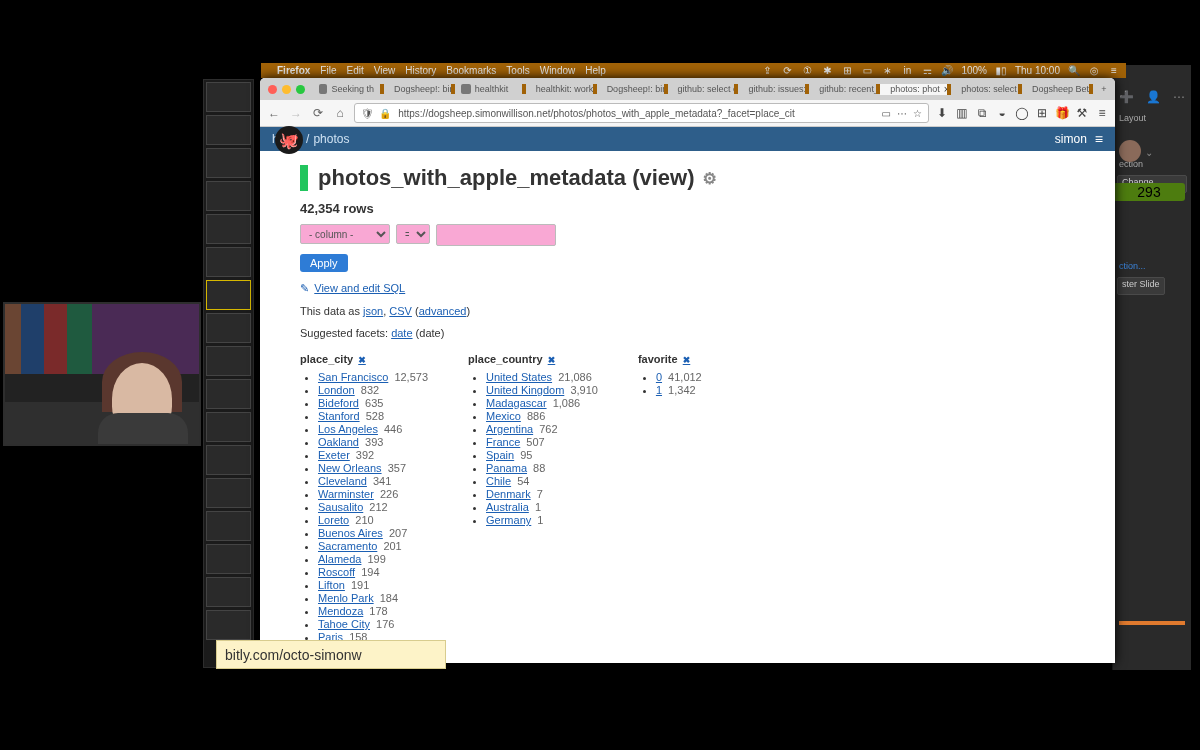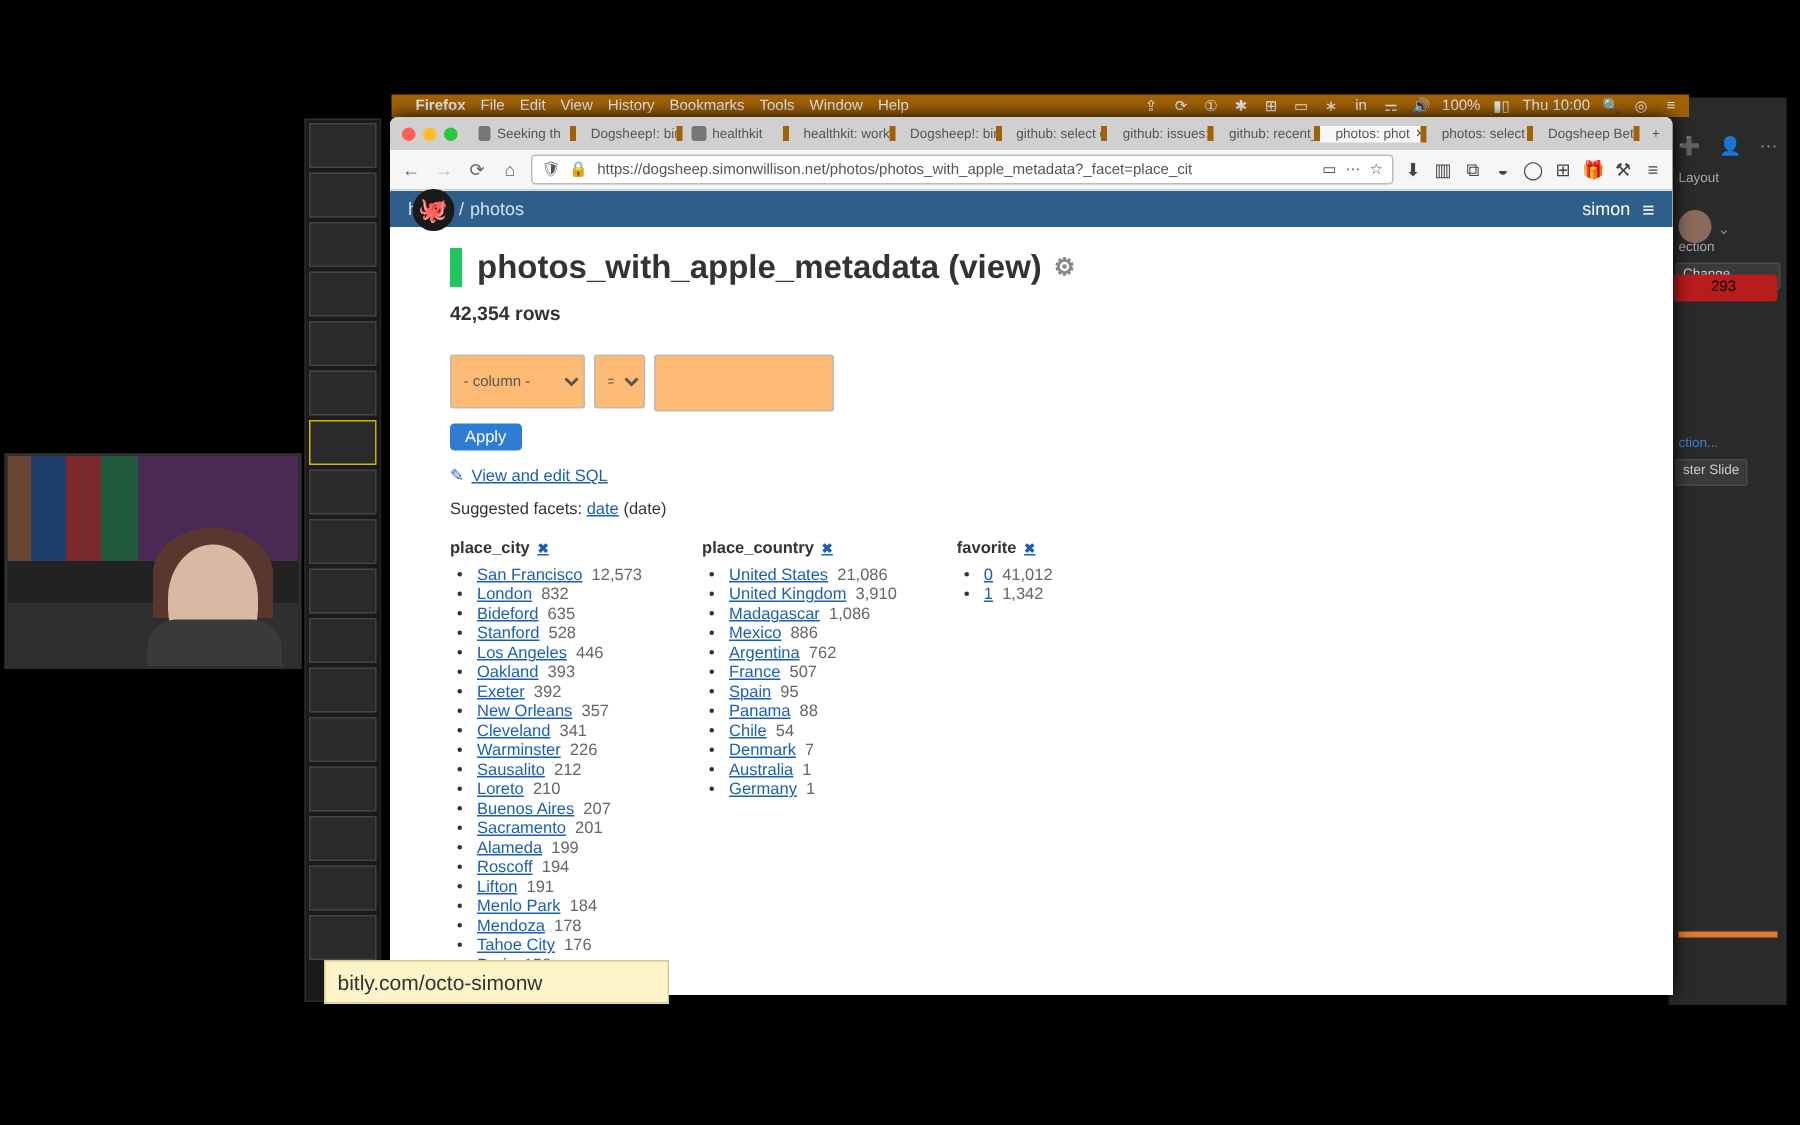--- a/index.html
+++ b/index.html
@@ -80,22 +80,22 @@
     color:#888; font-size:12px;
   }
   .inspector-frag .lbl { padding:4px 6px; font-size:9px; color:#aaa; }
   .inspector-frag .pill {
     margin:2px 4px; height:14px; border-radius:2px;
     background:#3a3a3a; border:1px solid #4a4a4a;
     font-size:9px; color:#ccc; padding:1px 4px; display:inline-block;
   }
   .inspector-frag .num-box {
     position:absolute; top:118px; right:6px;
-    background:#b91c1c; color:#000; border-radius:3px;
-    width:72px; height:18px; font-size:10px; text-align:center; line-height:18px;
+    background:#4d7c0f; color:#000; border-radius:3px;
+    width:72px; height:18px; font-size:14px; text-align:center; line-height:18px;
   }
   .inspector-frag .avatar {
     position:absolute; top:75px; left:6px;
     width:22px; height:22px; border-radius:50%;
     background:#8a6a5a;
   }
   .inspector-frag .chev { font-size:10px; color:#888; }
   .inspector-frag .blue { color:#3a82d8; font-size:9px; padding:4px 6px; display:block; }
   .inspector-frag .orange-bar {
     position:absolute; bottom:45px; left:6px; right:6px; height:4px;
@@ -192,22 +192,22 @@
   h1.ds-title {
     font-size:22px; font-weight:600; margin:2px 0 10px;
     border-left:8px solid #22c55e; padding-left:10px;
     display:flex; align-items:center; gap:8px;
   }
   h1.ds-title .gear { color:#888; font-size:16px; }
 
   .rows { font-size:13px; font-weight:600; margin:4px 0 8px; }
   .filter-row { display:flex; gap:6px; margin:4px 0; font-size:10px; }
   .filter-row select, .filter-row input {
-    height:36px; border:1px solid #bbb; border-radius:2px;
-    font-size:10px; padding:0 4px; background:#fdba74; color:#555;margin-top:12px;
+    height:20px; border:1px solid #bbb; border-radius:2px;
+    font-size:10px; padding:0 4px; background:#f9a8d4; color:#555;
   }
   .filter-row select.col { width:90px; }
   .filter-row select.op  { width:34px; }
   .filter-row input.val  { width:110px; }
   .apply-btn {
     margin-top:4px;
     background:#2e7cd6; color:#fff; border:none;
     font-size:11px; padding:3px 10px; border-radius:3px; cursor:pointer;
   }
   .sql-link { margin-top:10px; font-size:11px; }
@@ -270,21 +270,21 @@
     <span>➕</span>
     <span>👤</span>
     <span>⋯</span>
   </div>
   <div class="lbl">Layout</div>
   <div class="avatar"></div>
   <span class="chev" style="position:absolute;top:82px;left:32px;">⌄</span>
   <div class="lbl" style="margin-top:28px;">ection</div>
   <span class="pill">Change Master</span>
   <div class="num-box">293</div>
-  <span class="blue" style="margin-top:88px;">ction...</span>
+  <span class="blue" style="margin-top:60px;">ction...</span>
   <span class="pill">ster Slide</span>
   <div class="orange-bar"></div>
 </div>
 
 <div class="mac-menubar">
   <span></span>
   <b>Firefox</b>
   <span>File</span>
   <span>Edit</span>
   <span>View</span>
@@ -421,20 +421,26 @@
         </select>
         <input class="val" type="text" style="">
       </div>
       <button class="apply-btn">Apply</button>
 
       <div class="sql-link">
         <span class="magic">✎</span>
         <a href="#">View and edit SQL</a>
       </div>
 
+      <div class="data-as">
+        <span>This data as </span>
+        <a href="#">json</a>,
+        <a href="#">CSV</a>
+        (<a href="#">advanced</a>)
+      </div>
 
       <div class="sugg">
         <span>Suggested facets: </span>
         <a href="#">date</a><span> (date)</span>
       </div>
 
       <div class="facets">
         <div class="facet-col">
           <h4>place_city <a href="#" class="x">✖</a></h4>
           <ul id="facet-city">

